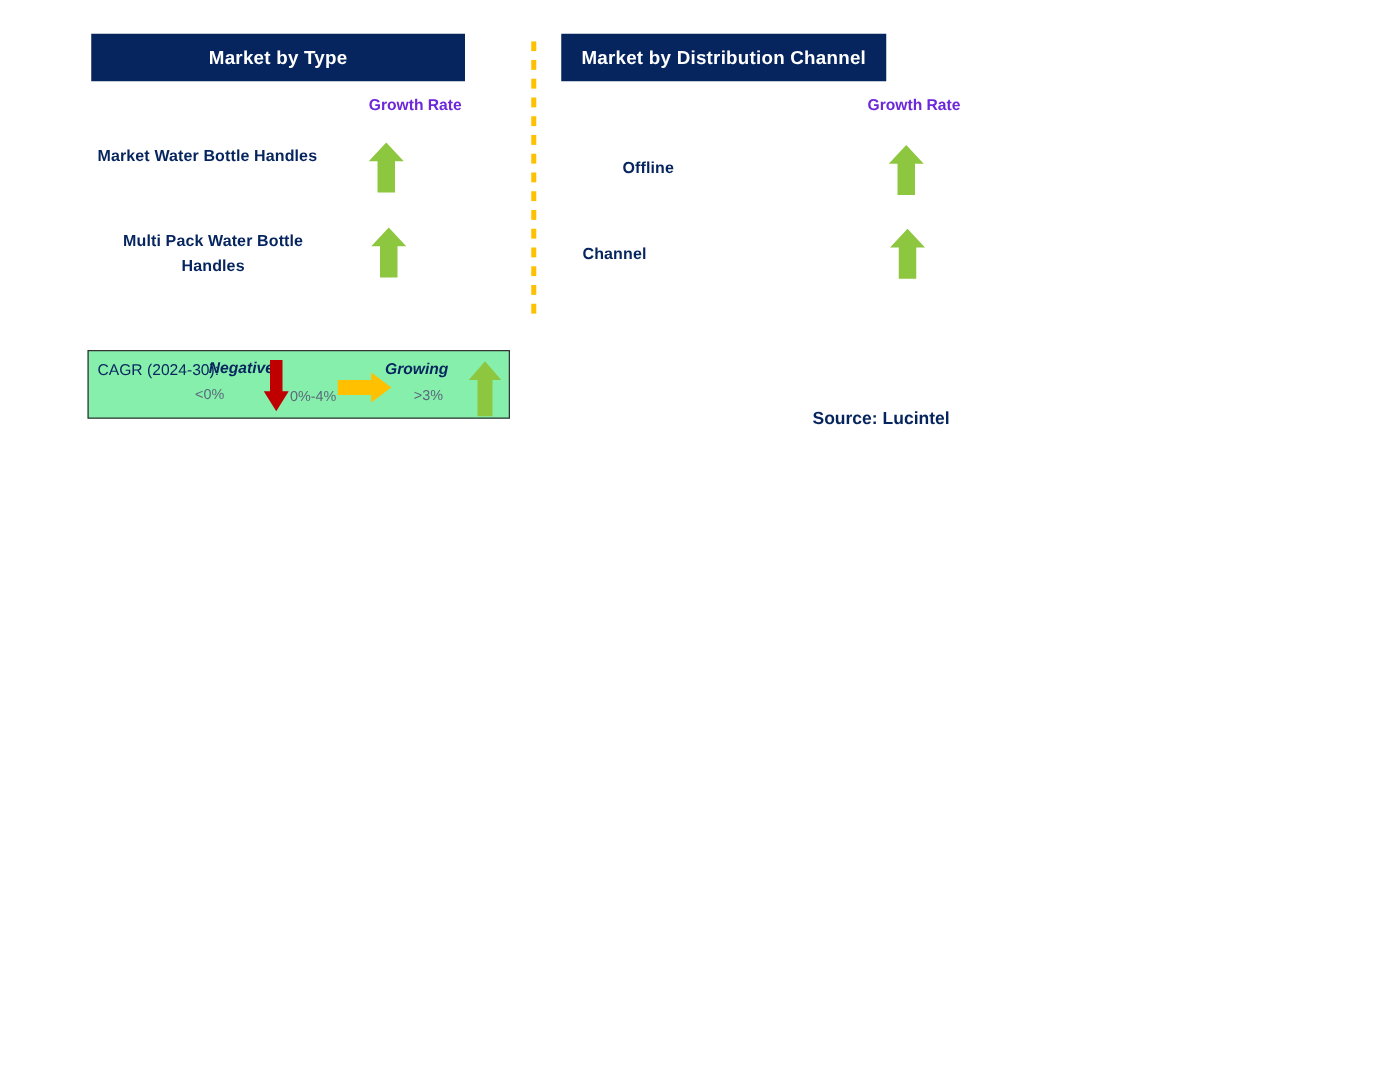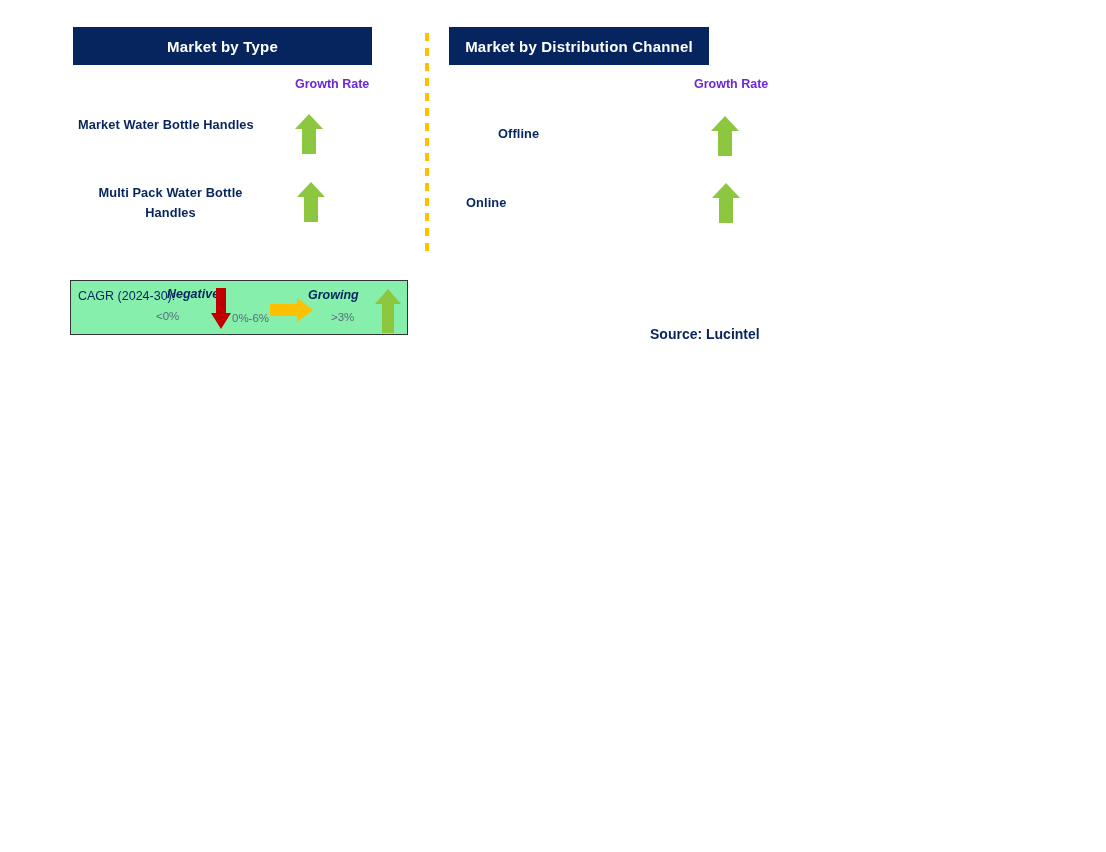--- a/index.html
+++ b/index.html
@@ -172,41 +172,41 @@
 
 <div class="growth-rate-caption" id="growth-caption-channel">Growth Rate</div>
 
 <div class="row-label" id="label-channel-0">Offline</div>
 <div class="arrow-icon" id="arrow-channel-0">
   <svg viewBox="0 0 30 42" width="30" height="42" aria-hidden="true">
     <polygon points="15,1 29,16 22,16 22,41 8,41 8,16 1,16" fill="#8DC63F"></polygon>
   </svg>
 </div>
 
-<div class="row-label" id="label-channel-1">Online</div>
+<div class="row-label" id="label-channel-1">Channel</div>
 <div class="arrow-icon" id="arrow-channel-1">
   <svg viewBox="0 0 30 42" width="30" height="42" aria-hidden="true">
     <polygon points="15,1 29,16 22,16 22,41 8,41 8,16 1,16" fill="#8DC63F"></polygon>
   </svg>
 </div>
 
 <div id="cagr-legend">
 
   <div id="cagr-legend-title">CAGR (2024-30):</div>
 
   <div class="legend-word" id="legend-word-negative">Negative</div>
   <div class="legend-range" id="legend-range-negative">&lt;0%</div>
   <div class="legend-arrow" id="legend-arrow-negative">
     <svg viewBox="0 0 22 42" width="22" height="42" aria-hidden="true">
       <polygon points="6,0 16,0 16,25 21,25 11,41 1,25 6,25" fill="#C00000"></polygon>
     </svg>
   </div>
 
   <div class="legend-word" id="legend-word-flat">Flat</div>
-  <div class="legend-range" id="legend-range-flat">0%-6%</div>
+  <div class="legend-range" id="legend-range-flat">0%-4%</div>
   <div class="legend-arrow" id="legend-arrow-flat">
     <svg viewBox="0 0 44 26" width="44" height="26" aria-hidden="true">
       <polygon points="0,7 27,7 27,1 43,13 27,25 27,19 0,19" fill="#FFC000"></polygon>
     </svg>
   </div>
 
   <div class="legend-word" id="legend-word-growing">Growing</div>
   <div class="legend-range" id="legend-range-growing">&gt;3%</div>
   <div class="legend-arrow" id="legend-arrow-growing">
     <svg viewBox="0 0 28 46" width="28" height="46" aria-hidden="true">

